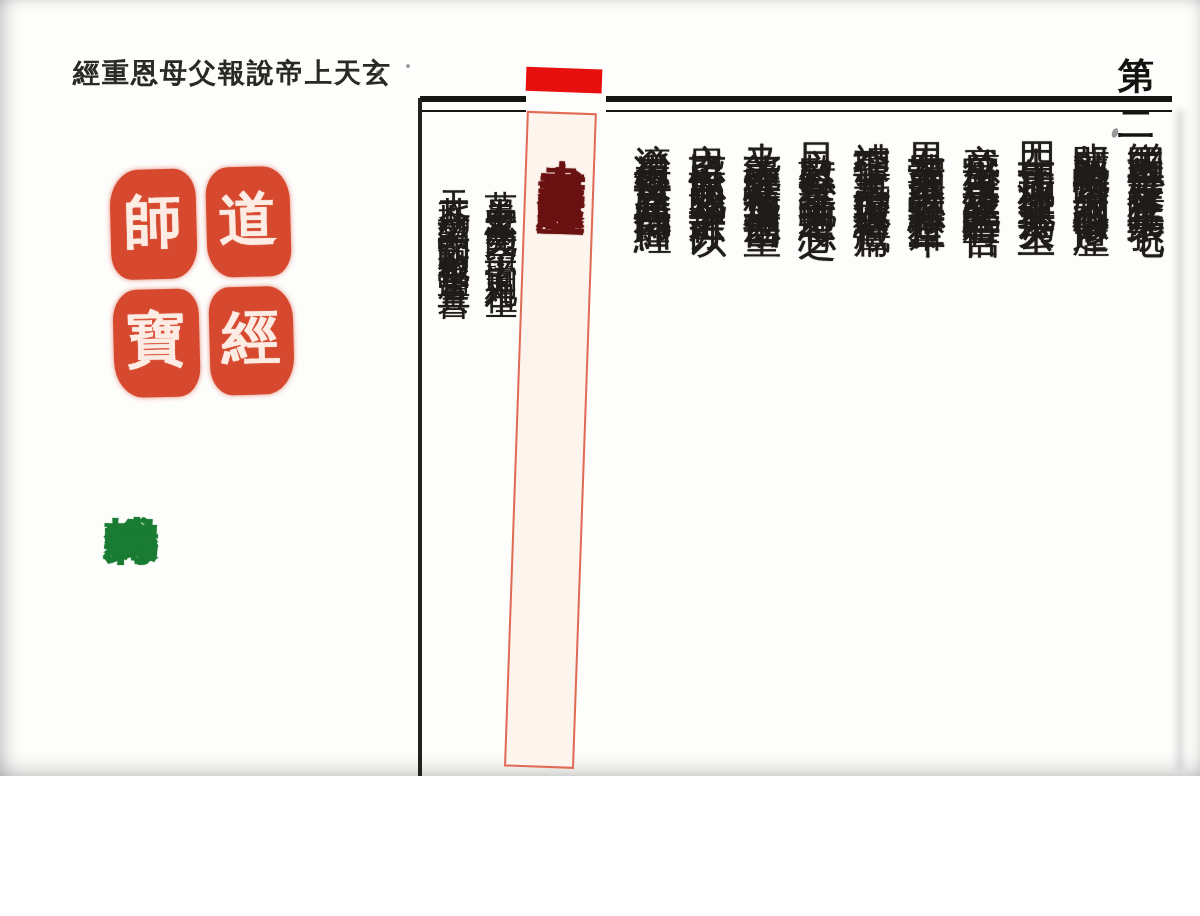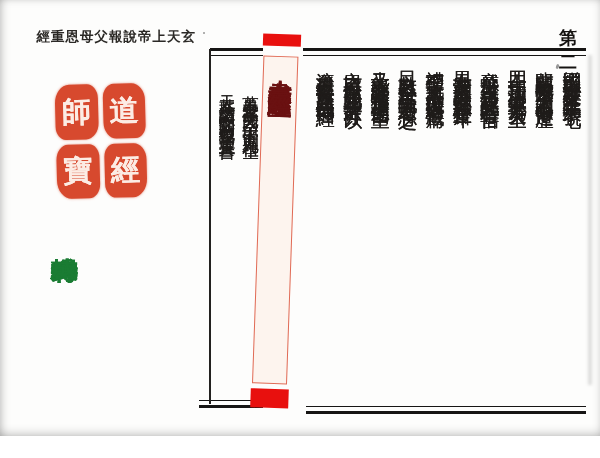--- a/index.html
+++ b/index.html
@@ -1,17 +1,17 @@
 <!DOCTYPE html>
 <html style="--banner-red: #e8100e; --banner-border: #e06a55; --banner-title-ink: #6a1111; --seal-red: #d7492e; --credit-green: #1a7c33; --ink: #1f1c1a;"><head>
 <meta charset="utf-8">
 <style>
   html,body { margin:0; padding:0; background:#ffffff; }
   .page {
-    position:relative; width:600px; height:436px; background:#fdfdfc; overflow:hidden;
+    position:relative; width:600px; height:388px; background:#fdfdfc; overflow:hidden;
     font-family:"Liberation Serif","DejaVu Serif",serif;
     box-shadow: inset 7px 0 9px -5px rgba(0,0,0,.22),
                 inset -5px 0 8px -5px rgba(0,0,0,.14),
                 inset 0 6px 8px -6px rgba(0,0,0,.12),
                 inset 0 -9px 10px -6px rgba(0,0,0,.18);
   }
   .rtl { direction:rtl; unicode-bidi:bidi-override; }
 
   .running-header {
     position:absolute; left:36px; top:28px; width:160px; text-align:right;

